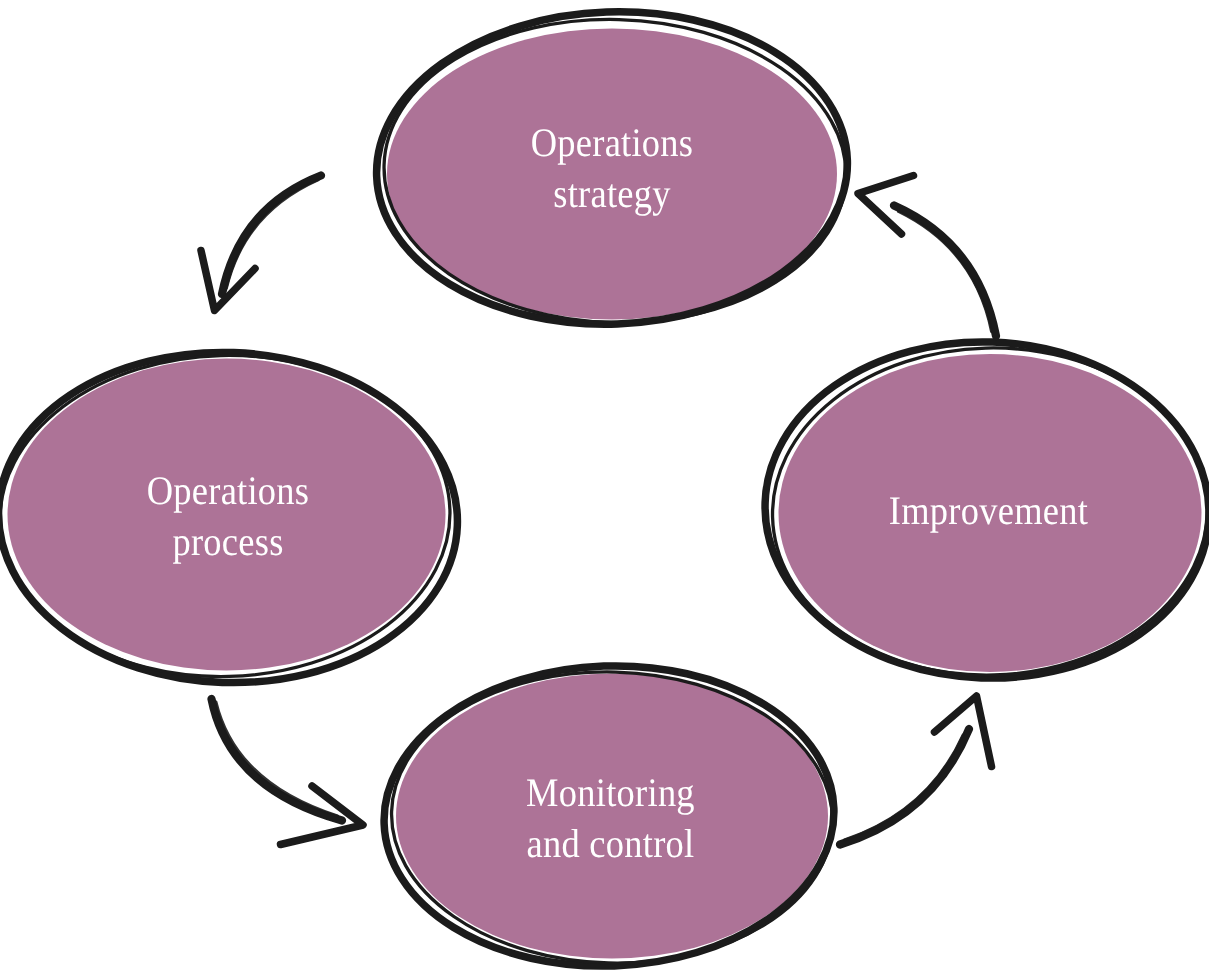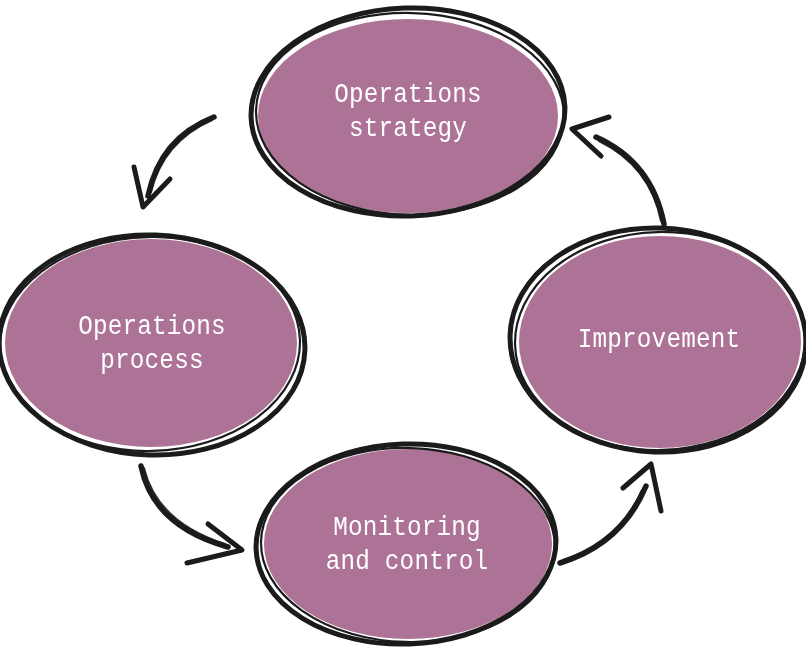--- a/index.html
+++ b/index.html
@@ -9,21 +9,21 @@
     --bg: #ffffff;
   }
   * { margin: 0; padding: 0; box-sizing: border-box; }
   html, body { background: var(--bg); }
   .canvas {
     position: relative;
     width: 806px;
     height: 648px;
     background: var(--bg);
     overflow: hidden;
-    font-family: Liberation Mono, monospace;
+    font-family: Liberation Serif, serif;
   }
   .diagram-svg { position: absolute; left: 0; top: 0; }
   .node-fill { fill: var(--node-fill); stroke: none; }
   .node-outline { fill: none; stroke: var(--outline); stroke-linecap: round; }
   .outline-thick { stroke-width: 5; }
   .outline-thin { stroke-width: 2.2; }
   .arrow-shaft, .arrow-head {
     fill: none;
     stroke: var(--outline);
     stroke-linecap: round;

